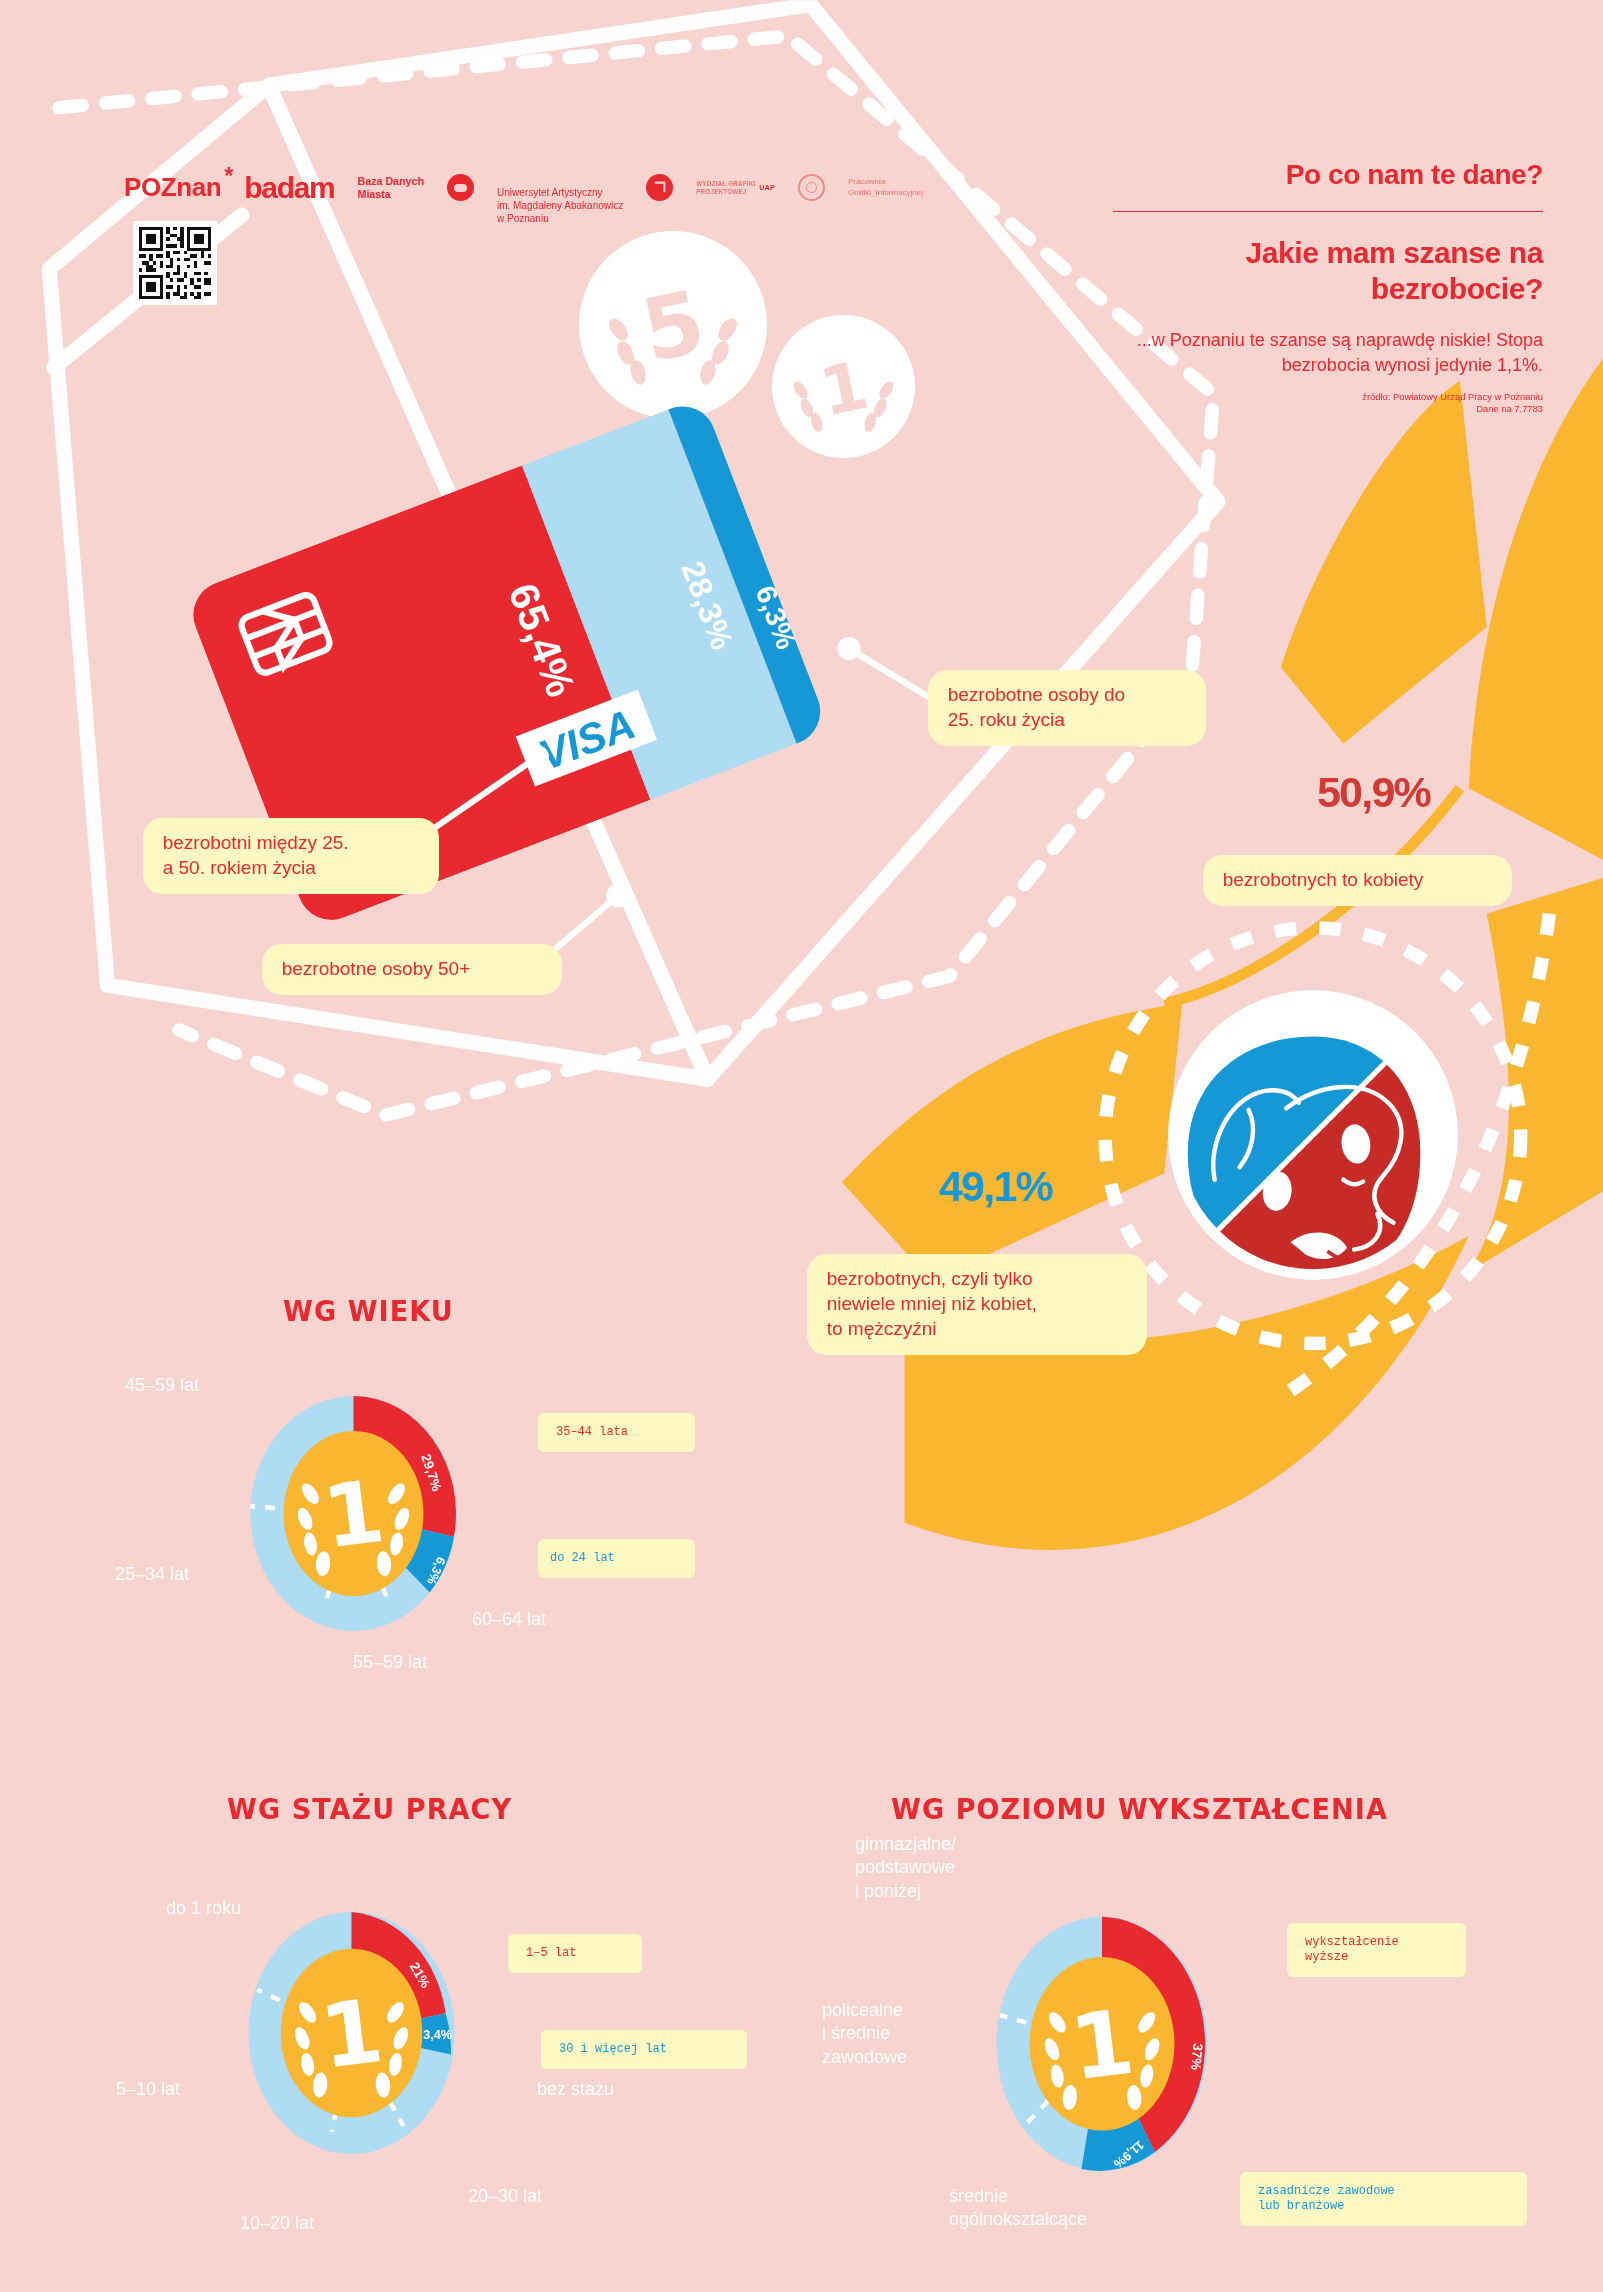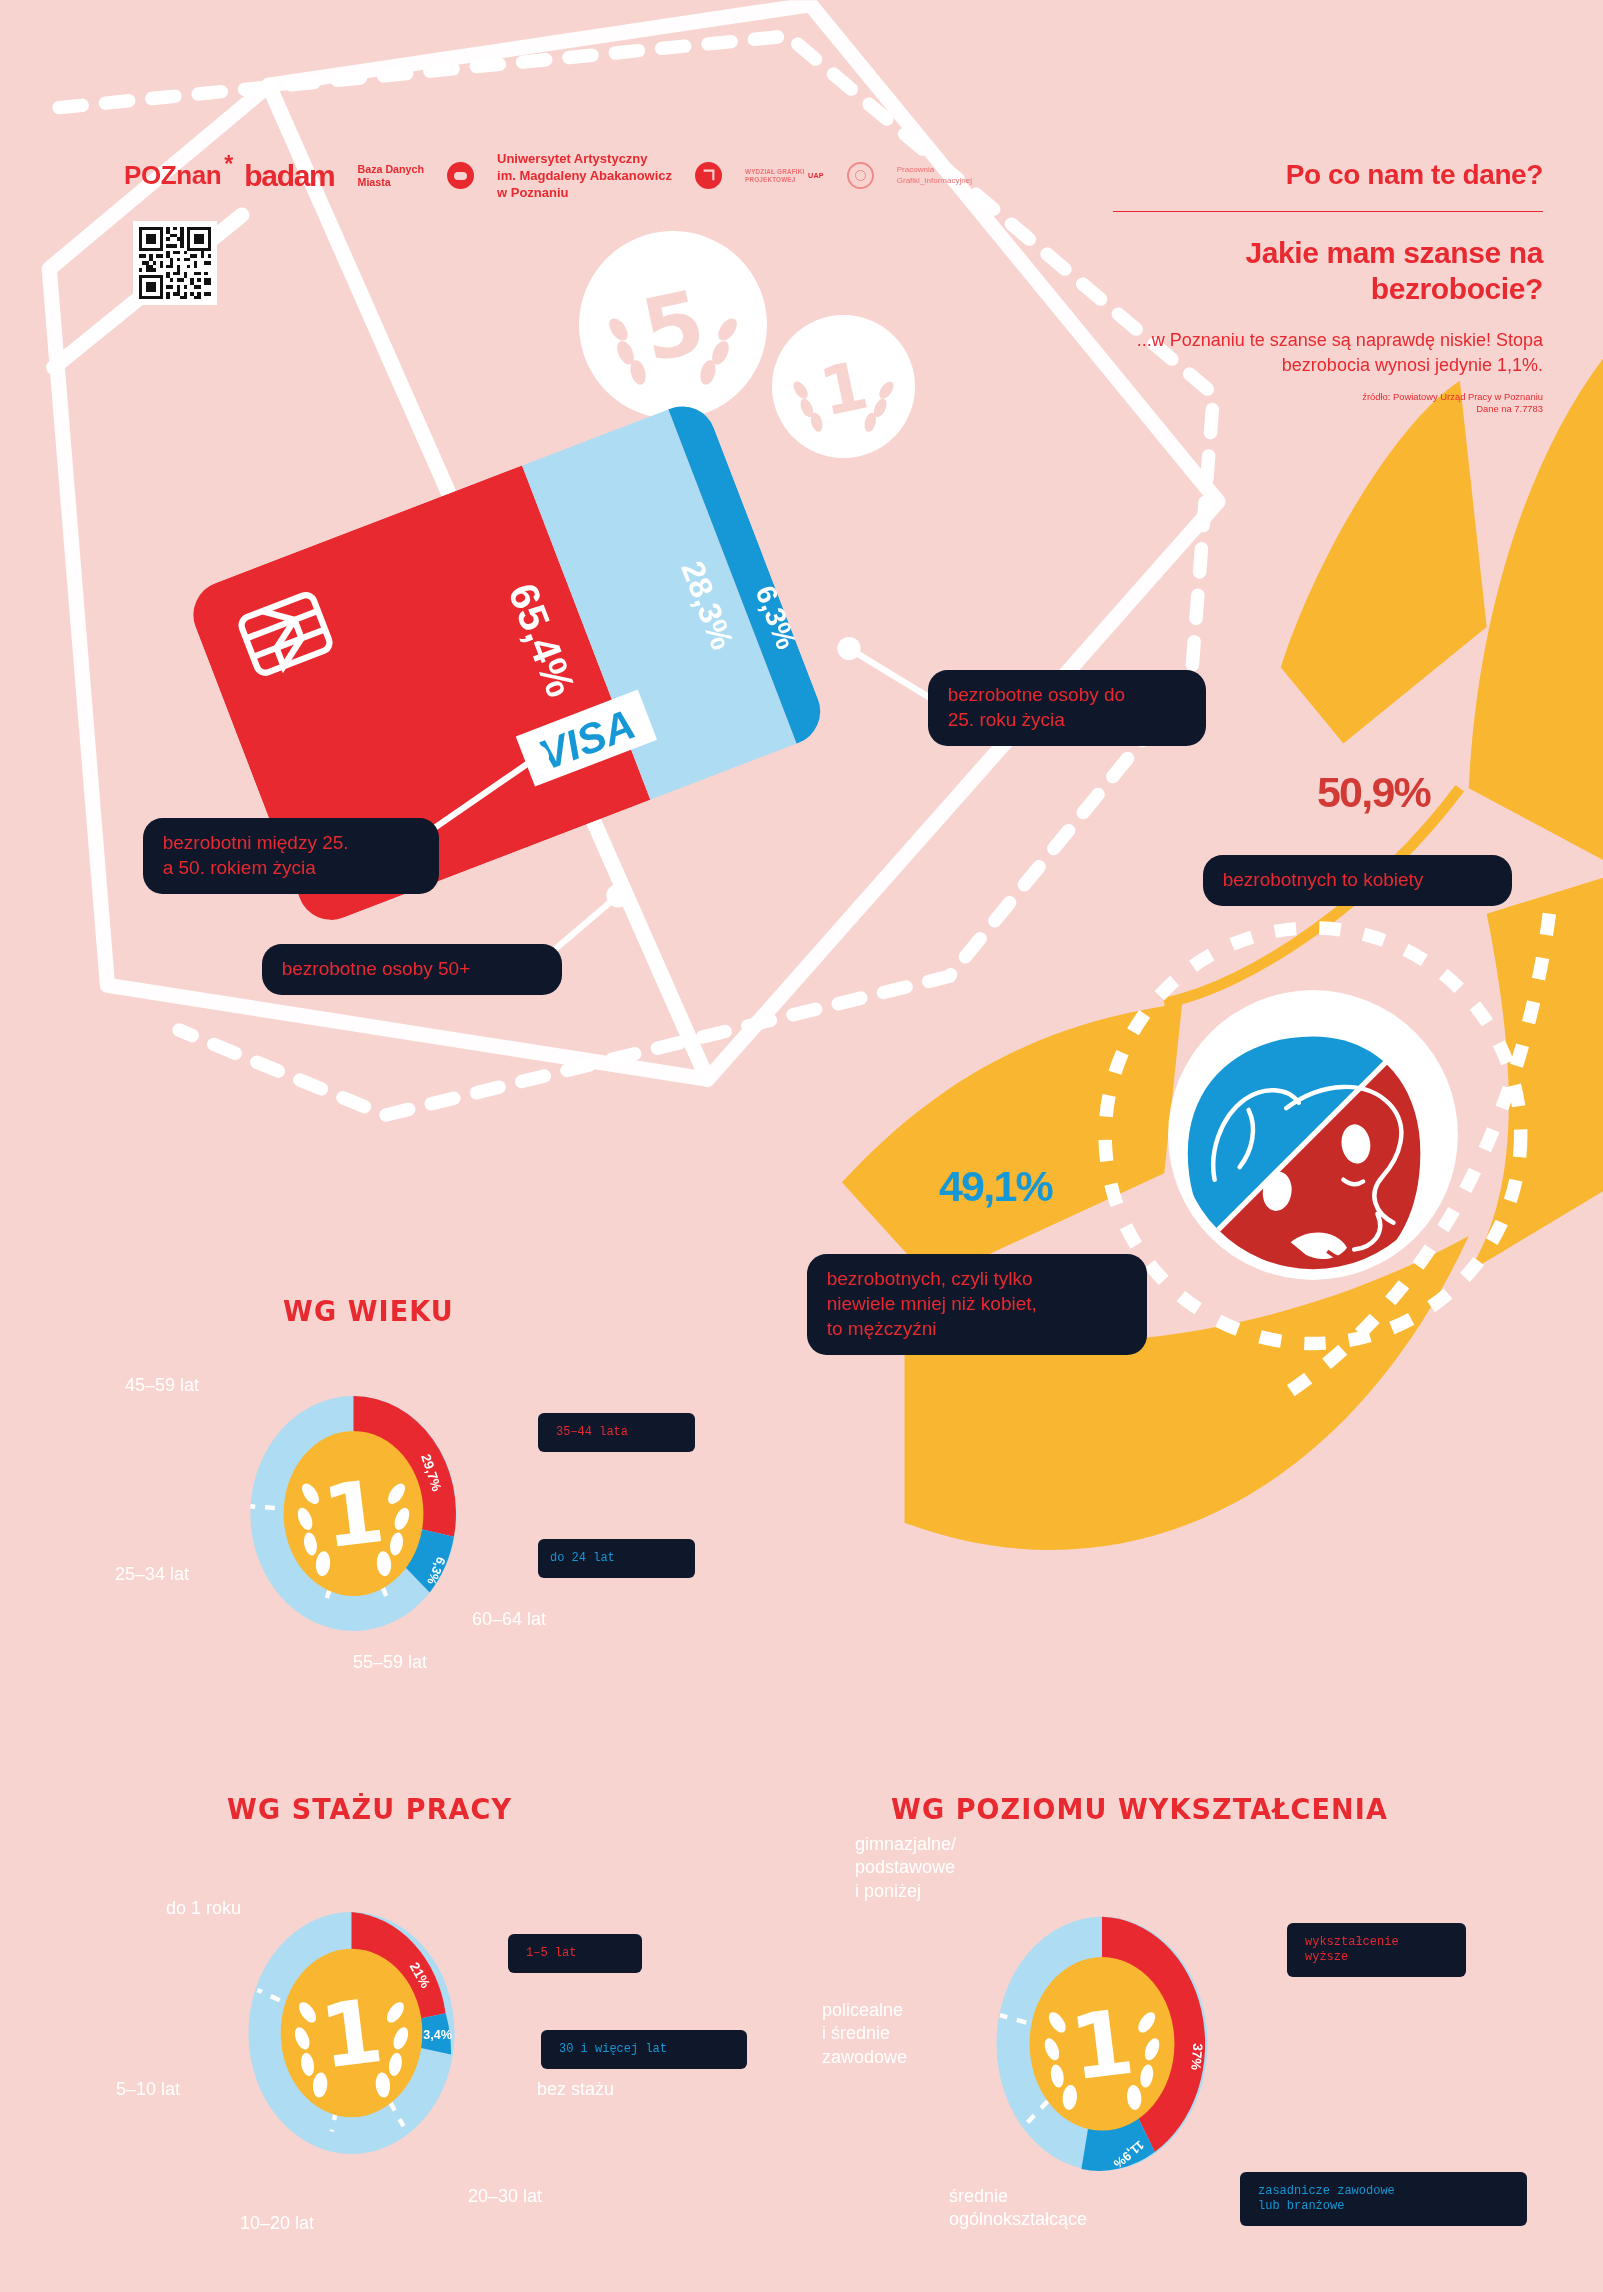--- a/index.html
+++ b/index.html
@@ -27,21 +27,21 @@
     font-family:"Liberation Sans", sans-serif; position:relative;
   }
   .logo-poznan .star { position:absolute; top:-9px; right:-11.6px; font-size:23px; }
   .logo-badam { color:#E8292F; font-weight:800; font-size:30px; letter-spacing:-1.3px; }
   .logo-bdm { color:#E8292F; font-weight:700; font-size:10.7px; line-height:1.22; }
   .logo-mark {
     width:27px; height:27px; border-radius:50%; background:#E8292F;
     display:flex; align-items:center; justify-content:center;
   }
   .logo-mark .inner { width:13.4px; height:8px; border-radius:5.4px; background:#F8D4D0; }
-  .logo-uni { color:#E8292F; font-size:13px; line-height:1.32; font-weight:700; }
+  .logo-uni { color:#E8292F; font-size:10px; line-height:1.32; font-weight:400;margin-top:36px; }
   .logo-wgp { color:#EE6F73; font-size:6.3px; line-height:1.3; font-weight:700; letter-spacing:0.2px; }
   .ring-mark {
     width:27px;height:27px;border-radius:50%;border:2.7px solid #EE8A8A;
     display:flex;align-items:center;justify-content:center;
   }
   .ring-mark .core { width:10.7px;height:10.7px;border-radius:50%;border:1.8px solid #EE8A8A;}
   .logo-pgi { color:#EE6F73; font-size:8px; line-height:1.35; }
 
   
   .qrbox { position:absolute; left:133px; top:221px; width:84px; height:84px; background:#fff; padding:6.3px; }
@@ -50,21 +50,21 @@
   
   .hdr { position:absolute; right:61px; top:159px; width:430px; text-align:right; }
   .hdr h1 { color:#E8292F; font-size:28px; font-weight:800; letter-spacing:-0.4px; line-height:1.15; }
   .hdr .rule { border:0; border-top:1.8px solid #E8292F; margin:19.7px 0 23px 0; width:100%; }
   .hdr h2 { color:#E8292F; font-size:30px; font-weight:800; line-height:1.22; letter-spacing:-0.4px; }
   .hdr .lead { color:#E8292F; font-size:18px; line-height:1.40; margin-top:19.7px; font-weight:400; }
   .hdr .src { color:#E8292F; font-size:9.4px; line-height:1.36; margin-top:12.5px; }
 
   
   .bubble {
-    position:absolute; background:#0f172a; border-radius:19.7px;
+    position:absolute; background:#fef9c3; border-radius:19.7px;
     padding:13.4px 19.7px; color:#E8292F; font-size:19px; line-height:1.30;
     box-shadow:none; white-space:pre-line;
   }
   .bubble.blue { color:#1598D5; }
   .bubble.sm { font-size:12px; padding:11.6px 18px; border-radius:6px;font-family:Liberation Mono, monospace;}
 
   
   .bignum { position:absolute; font-size:43px; font-weight:800; letter-spacing:-1.8px; }
   .bignum.red { color:#D13A35; }
   .bignum.blue { color:#1598D5; }

